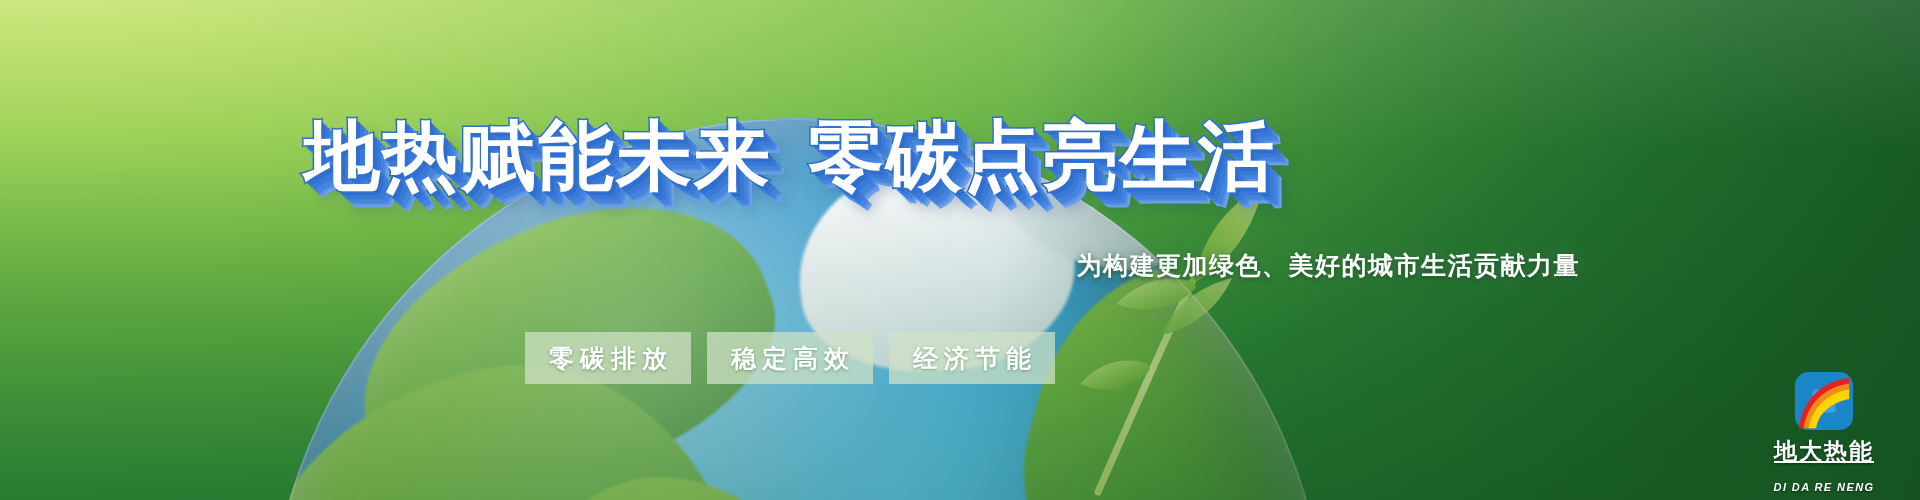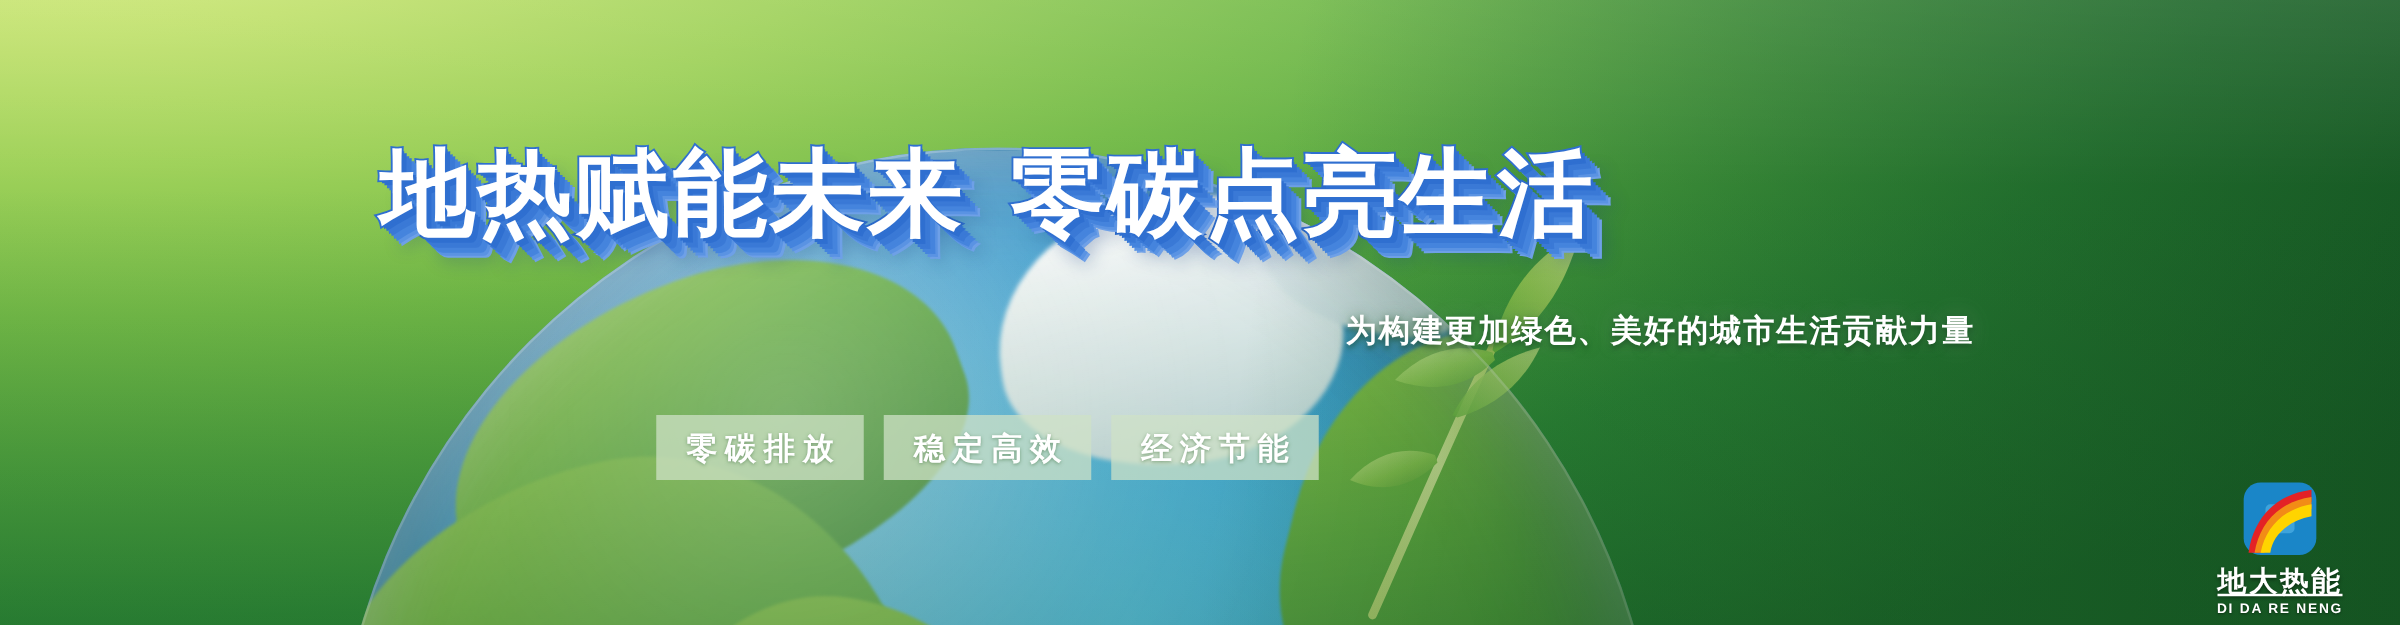--- a/index.html
+++ b/index.html
@@ -232,23 +232,24 @@
     font-size: 23px;
     font-weight: 700;
     letter-spacing: 2px;
     color: #ffffff;
     line-height: 26px;
     text-shadow: 0 1px 3px rgba(0,0,0,0.45);
     white-space: nowrap;
     text-decoration: underline;
   }
   .logo-py {
-    margin-top: 2px;
+    margin-top: 16px;
     font-size: 11px;
     font-weight: 700;
+    font-style: italic;
     letter-spacing: 1.4px;
     color: #ffffff;
     line-height: 14px;
     white-space: nowrap;
     text-shadow: 0 1px 2px rgba(0,0,0,0.45);
   }
 </style>
 </head>
 <body>
 

